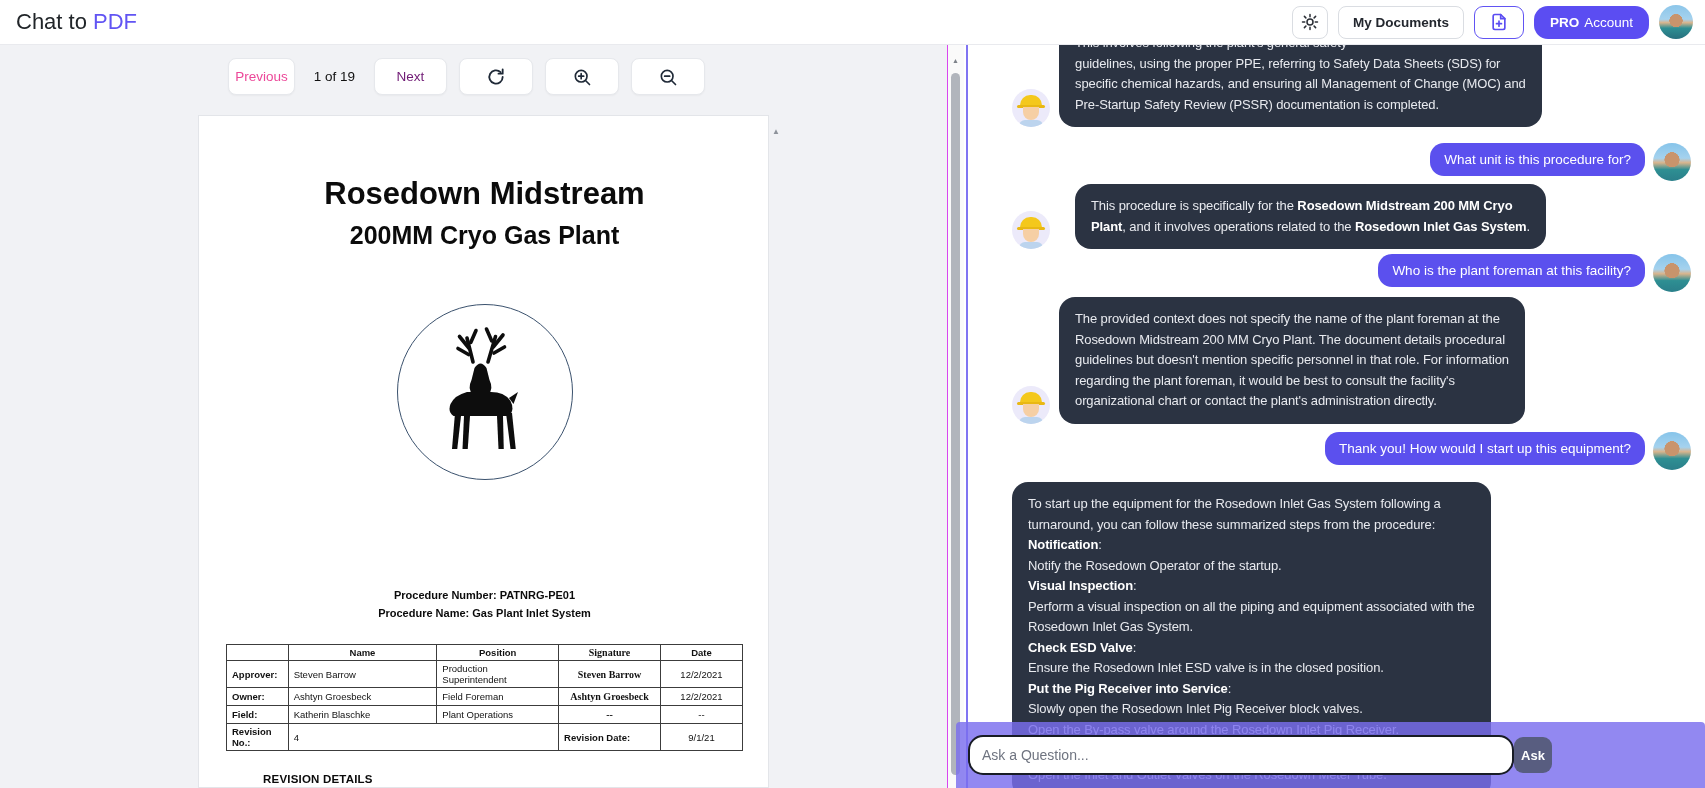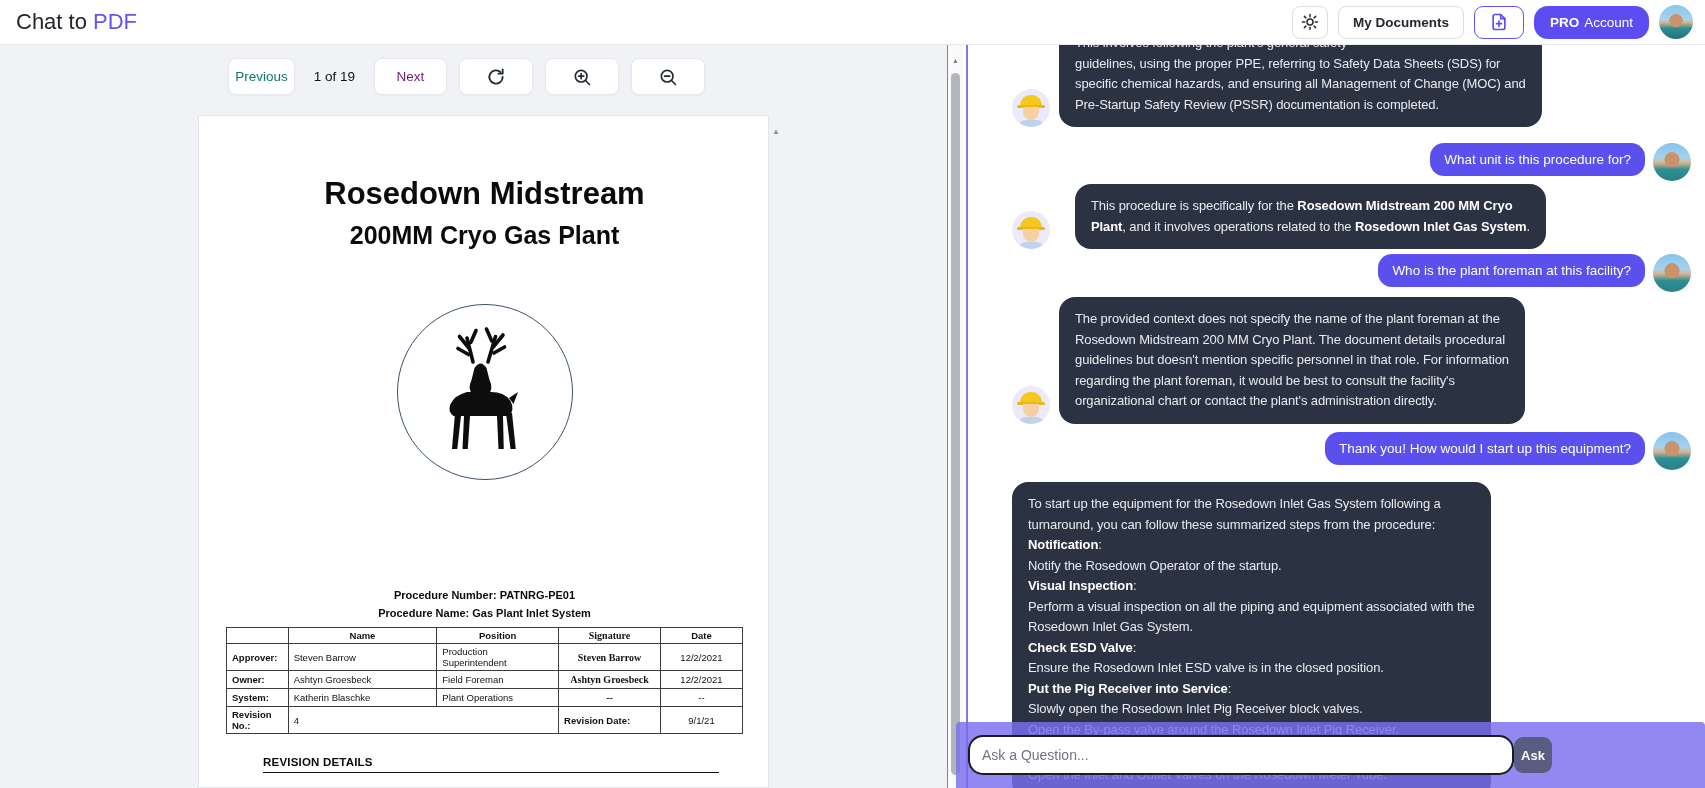--- a/index.html
+++ b/index.html
@@ -27,37 +27,37 @@
 
   
   .main { position:relative; width:100%; height:743px; display:flex; }
 
   
   .viewer { position:relative; width:947px; height:100%; background:#f1f2f5; }
   .controls { position:absolute; left:228px; top:13px; display:flex; align-items:center; gap:12px; }
   .ctl-btn { height:37px; background:#fff; border:1px solid #e6e8ec; border-radius:8px;
              box-shadow:0 1px 2px rgba(0,0,0,.04); font-size:13.5px; color:#701a75;
              display:flex; align-items:center; justify-content:center; cursor:pointer; }
-  .ctl-prev { width:67px; color:#0f766e; }
+  .ctl-prev { width:67px; color:#ec4899; }
   .ctl-page { width:55px; background:none; border:none; box-shadow:none; font-size:13.5px;
               color:#111; text-align:center; }
   .ctl-next { width:73px; }
   .ctl-ico  { width:74px; }
   .pdf-scroll-arrow { position:absolute; left:772px; top:82px; font-size:8px; color:#8e939b; }
 
   .pdf-page { position:absolute; left:198px; top:70px; width:571px; height:673px;
               background:#fff; border:1px solid #e3e5e9; overflow:hidden; color:#0b0b0b; }
   .pdf-col { margin:0 27px; width:517px; }
   .pdf-title { margin-top:60px; text-align:center; font-size:31px; font-weight:700; }
   .pdf-subtitle { margin-top:9px; text-align:center; font-size:25px; font-weight:700; }
   .pdf-logo { width:176px; height:176px; margin:54px auto 0; border:1.5px solid #3a516d;
               border-radius:50%; display:flex; align-items:center; justify-content:center; }
   .pdf-proc { margin-top:106px; text-align:center; font-size:11px; font-weight:700; line-height:18px; }
 
-  table.approval { margin-top:5px; width:517px; border-collapse:collapse; font-size:9.5px; }
+  table.approval { margin-top:22px; width:517px; border-collapse:collapse; font-size:9.5px; }
   table.approval td { border:1px solid #3c3c3c; padding:2px 5px; height:18px; color:#111; }
   table.approval tr.hdr td { height:15px; font-weight:700; text-align:center; }
   td.lbl { font-weight:700; width:62px; }
   td.cname { width:155px; } td.cpos { width:125px; }
   td.csig { width:105px; text-align:center; font-family:"Liberation Serif",serif;
             font-weight:700; font-size:10px; }
   td.cdate { width:84px; text-align:center; }
   td.revval { text-align:left; font-family:"Liberation Sans",sans-serif; font-weight:400; }
 
   .rev-details { margin:22px 0 0 37px; width:456px; font-size:11.5px; font-weight:700;
@@ -244,21 +244,21 @@
             <td class="cdate">12/2/2021</td>
           </tr>
           <tr>
             <td class="lbl">Owner:</td>
             <td class="cname">Ashtyn Groesbeck</td>
             <td class="cpos">Field Foreman</td>
             <td class="csig">Ashtyn Groesbeck</td>
             <td class="cdate">12/2/2021</td>
           </tr>
           <tr>
-            <td class="lbl">System:</td>
+            <td class="lbl">Field:</td>
             <td class="cname">Katherin Blaschke</td>
             <td class="cpos">Plant Operations</td>
             <td class="csig">--</td>
             <td class="cdate">--</td>
           </tr>
           <tr>
             <td class="lbl">Revision No.:</td>
             <td class="revval" colspan="2">4</td>
             <td class="lbl">Revision Date:</td>
             <td class="cdate">9/1/21</td>

